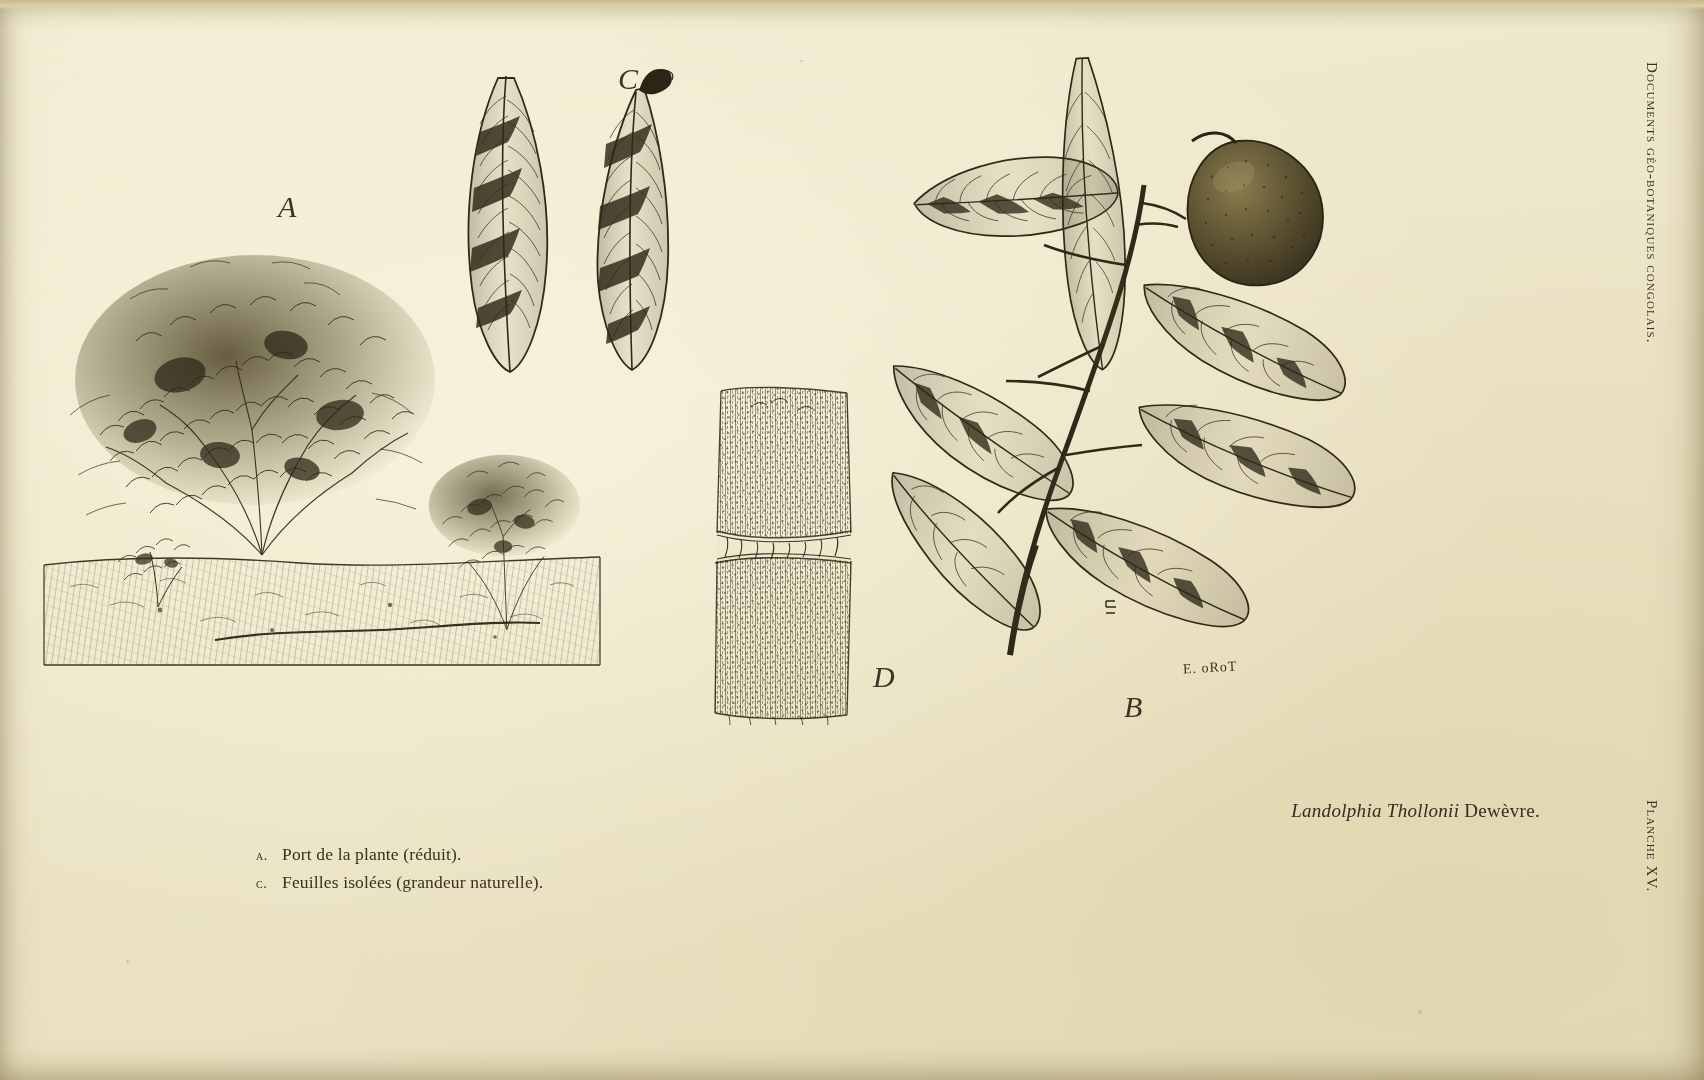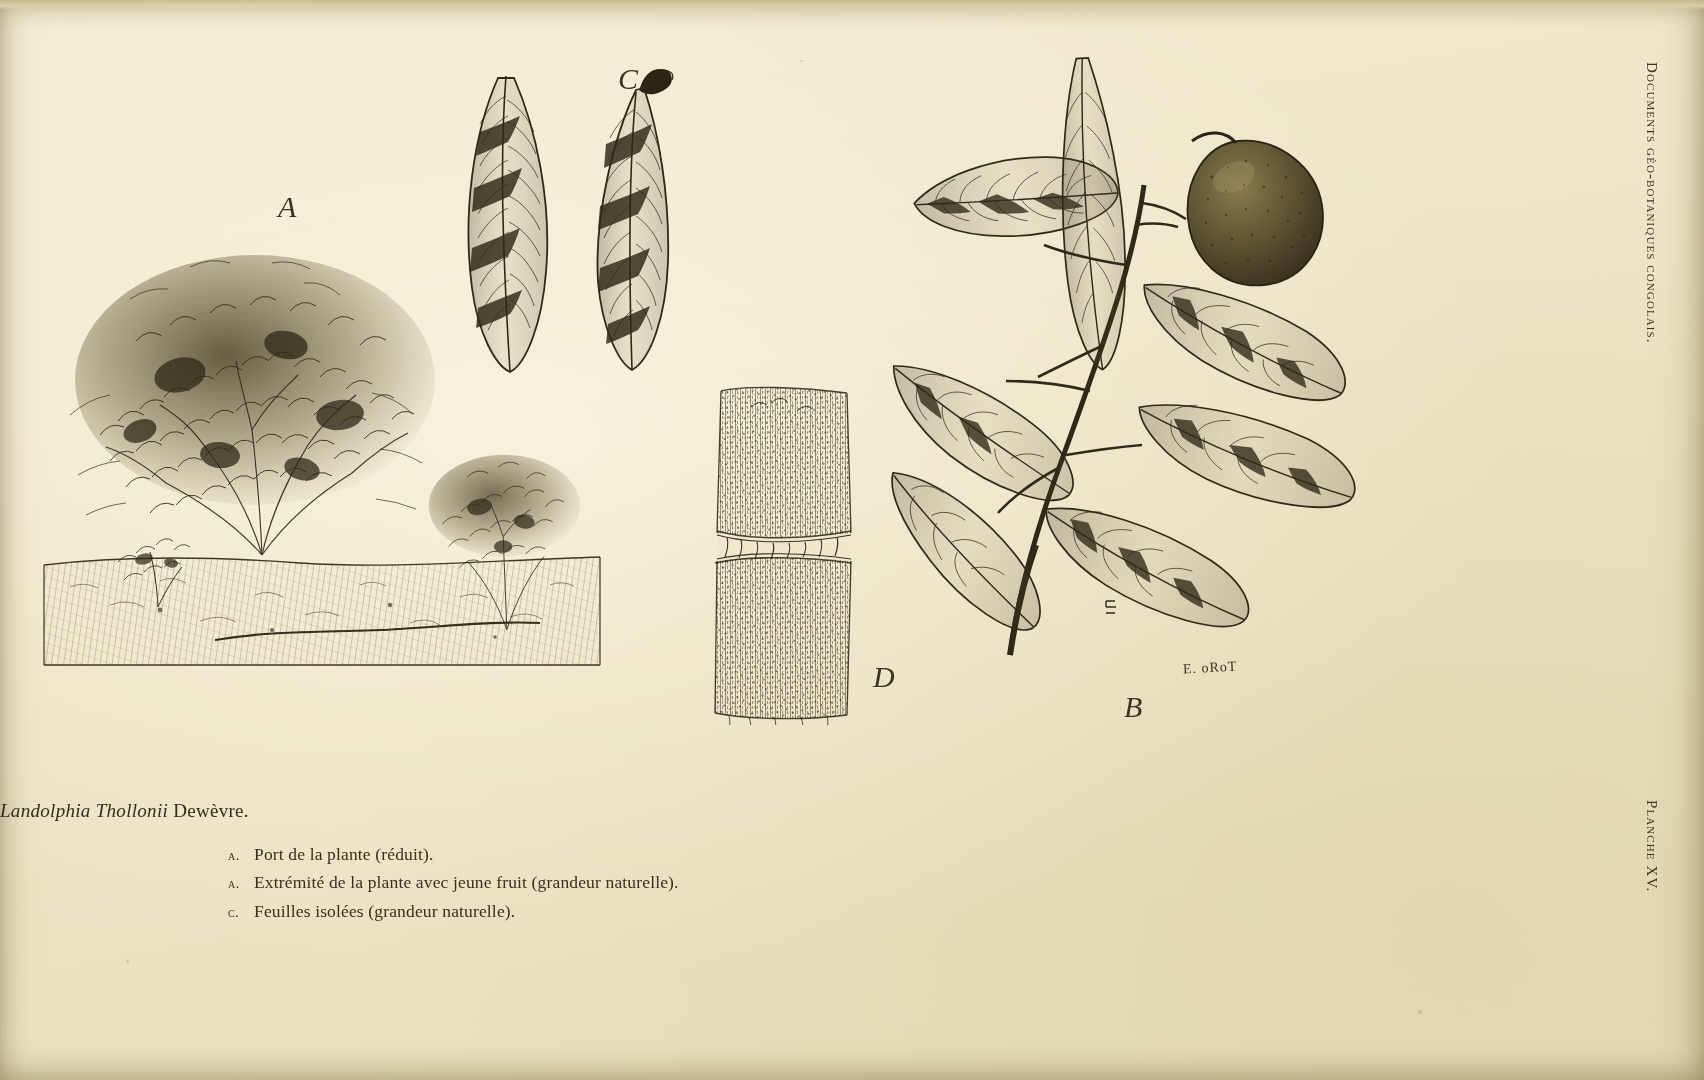--- a/index.html
+++ b/index.html
@@ -63,40 +63,40 @@
   
   .illus { position: absolute; }
   .illus svg { display: block; }
 
   
   #caption {
     position: absolute;
     left: 0;
     top: 800px;
     width: 1540px;
-    text-align: left;
+    text-align: right;
   }
   #sci-name {
     font-size: 19px;
     letter-spacing: .3px;
     color: #332d1f;
   }
   #sci-name .ital { font-style: italic; }
 
   #legend {
     position: absolute;
     left: 228px;
     top: 840px;
     width: 1300px;
     font-size: 17.5px;
     line-height: 1.62;
     color: #38311f;
     letter-spacing: .15px;
   }
-  .legend-row { display: block; white-space: nowrap; }
+  .legend-row { display: block; white-space: nowrap; margin-left: 28px; }
   .legend-key {
     display: inline-block;
     width: 26px;
     font-variant: small-caps;
     font-size: 14px;
     letter-spacing: .5px;
   }
   .legend-cont {
     display: block;
     padding-left: 56px;
@@ -645,23 +645,20 @@
       <span class="ital">Landolphia Thollonii</span>
       <span>Dewèvre.</span>
     </span>
   </div>
 
   <div id="legend">
     <span class="legend-row">
       <span class="legend-key">a.</span><span>Port de la plante (réduit).</span>
     </span>
     <span class="legend-row">
-      <span class="legend-key">a.</span><span>Extrémité de la plante avec jeune fruit (grandeur naturelle).</span>
-    </span>
-    <span class="legend-row">
       <span class="legend-key">c.</span><span>Feuilles isolées (grandeur naturelle).</span>
     </span>
   </div>
 
   <div class="vtext" id="header-right">Documents géo-botaniques congolais.</div>
   <div class="vtext" id="plate-number">Planche XV.</div>
 
 </div>
 
 </body></html>

